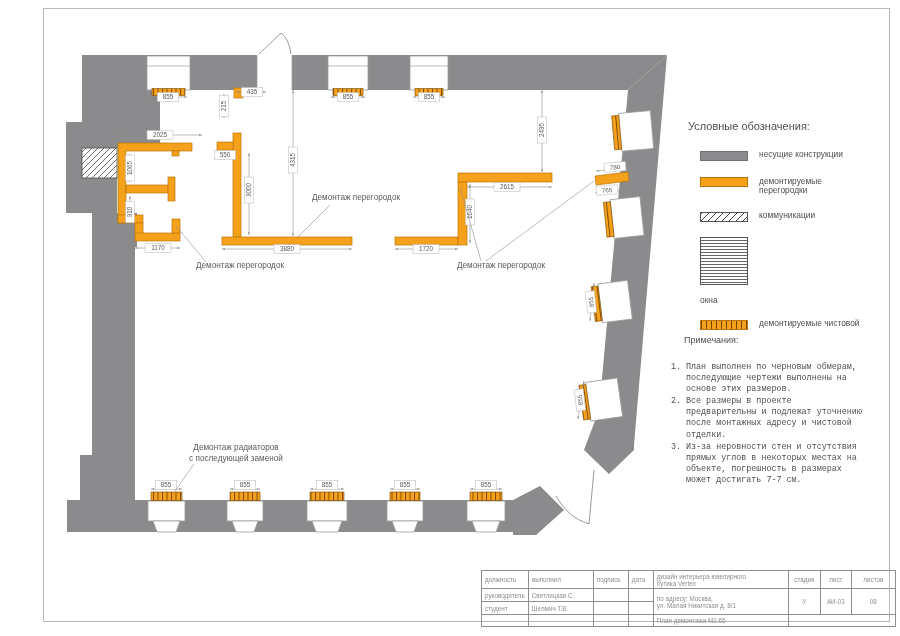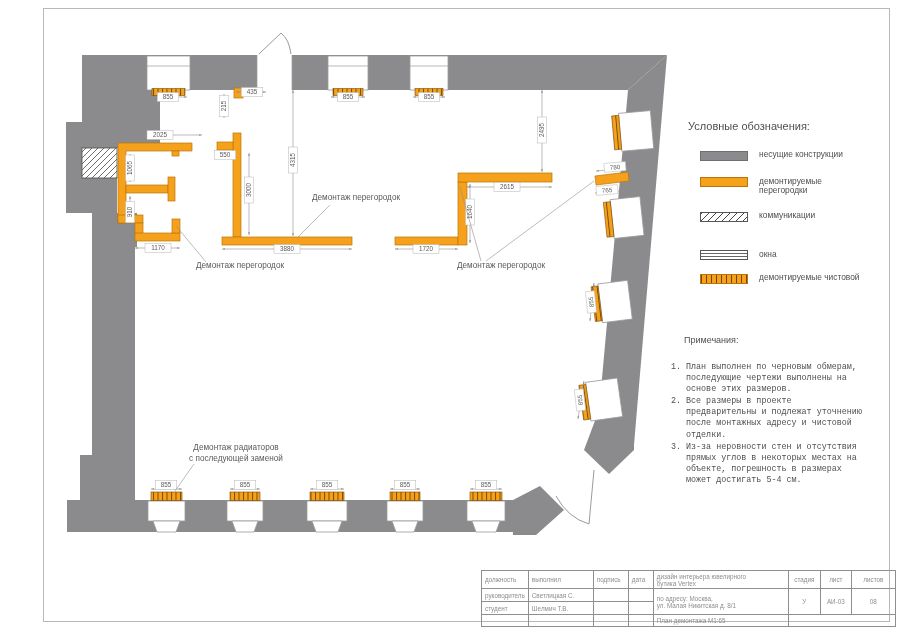--- a/index.html
+++ b/index.html
@@ -29,21 +29,21 @@
   .legend{position:absolute;left:684px;top:120px;width:206px;}
   .legend-title{font-size:11px;margin:0 0 18px 4px;color:#4f4f4f;}
   .legend-item{display:flex;align-items:flex-start;gap:11px;margin-top:15px;padding-left:16px;}
   .legend-item .lbl{font-size:8.4px;line-height:1.18;color:#4f4f4f;max-width:130px;}
   .sw{width:46px;height:8px;flex:0 0 46px;border:1px solid #777;margin-top:0.5px;}
   .sw-wall{background:var(--wall,#8B8B8D);border-color:#6f6f6f;}
   .sw-part{background:var(--partition,#F6A11B);border-color:var(--partition_outline,#B97508);}
   .sw-comm{background:#fff repeating-linear-gradient(135deg,#444 0 1px,transparent 1px 5px);border-color:#555;}
   .sw-win{background:#fff repeating-linear-gradient(180deg,transparent 0 2px,#666 2px 3px);border-color:#555;}
   .sw-rad{background:repeating-linear-gradient(90deg,rgba(96,52,0,.85) 0 1px,transparent 1px 5px),var(--partition,#F6A11B);border-color:var(--partition_outline,#B97508);}
-  .li-gap1{margin-top:17px;} .li-gap2{margin-top:16px;} .li-gap3{} .li-gap4{margin-top:28px;} .li-gap5{margin-top:13px;}
+  .li-gap1{margin-top:17px;} .li-gap2{margin-top:16px;} .li-gap3{} .li-gap4{margin-top:15px;flex-direction:column;} .li-gap5{margin-top:13px;}
 
   
   .notes{position:absolute;left:670px;top:319px;width:214px;color:#4f4f4f;margin-top:16px;}
   .notes-title{font-size:9px;margin-left:14px;}
   .notes ol{margin:17px 0 0 0;padding-left:16px;width:176px;font-size:8.4px;line-height:1.32;}
   .notes li{margin-bottom:1px;font-family:Liberation Mono, monospace;}
 
   
   .tb{position:absolute;left:481px;top:570px;border-collapse:collapse;table-layout:fixed;
       font-size:6.3px;color:var(--titleblock_text,#8E8E8E);}
@@ -356,21 +356,21 @@
     <span class="sw sw-rad"></span>
     <span class="lbl">демонтируемые чистовой</span>
   </div>
 </div>
 
 <div class="notes">
   <div class="notes-title">Примечания:</div>
   <ol>
     <li>План выполнен по черновым обмерам, последующие чертежи выполнены на основе этих размеров.</li>
     <li>Все размеры в проекте предварительны и подлежат уточнению после монтажных адресу и чистовой отделки.</li>
-    <li>Из-за неровности стен и отсутствия прямых углов в некоторых местах на объекте, погрешность в размерах может достигать 5-4 см.</li>
+    <li>Из-за неровности стен и отсутствия прямых углов в некоторых местах на объекте, погрешность в размерах может достигать 7-7 см.</li>
   </ol>
 </div>
 
 <table class="tb">
   <colgroup>
     <col style="width:42px">
         <col style="width:65px">
         <col style="width:35px">
         <col style="width:25px">
     <col style="width:135px">

